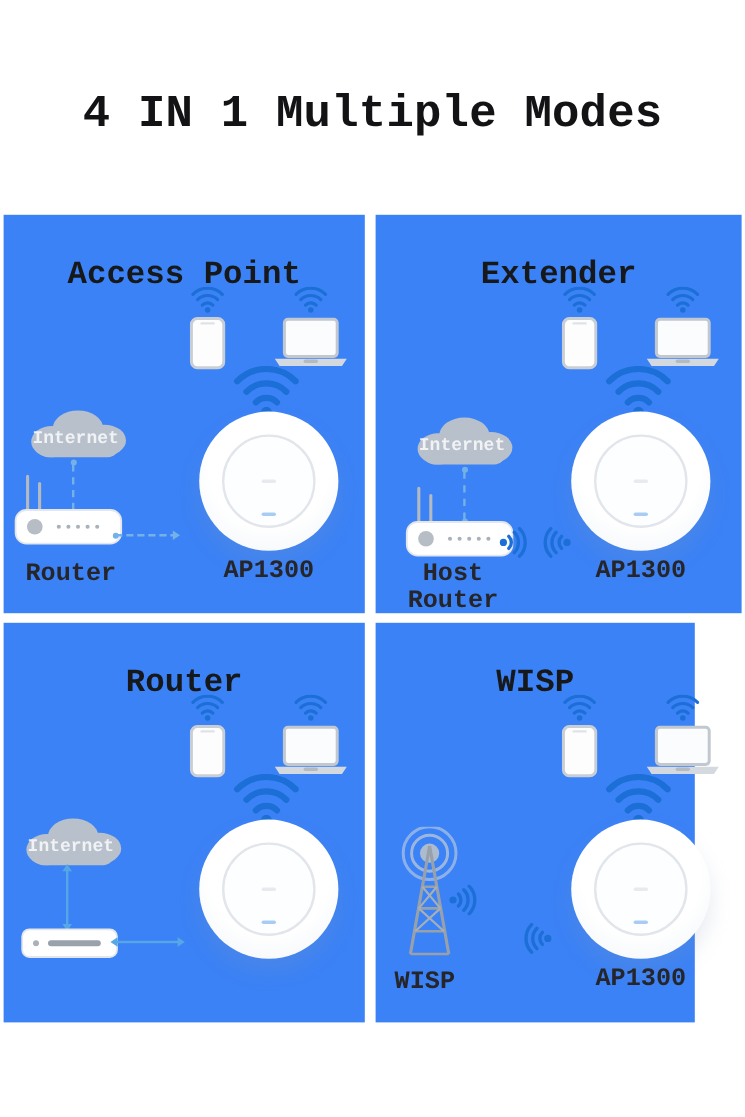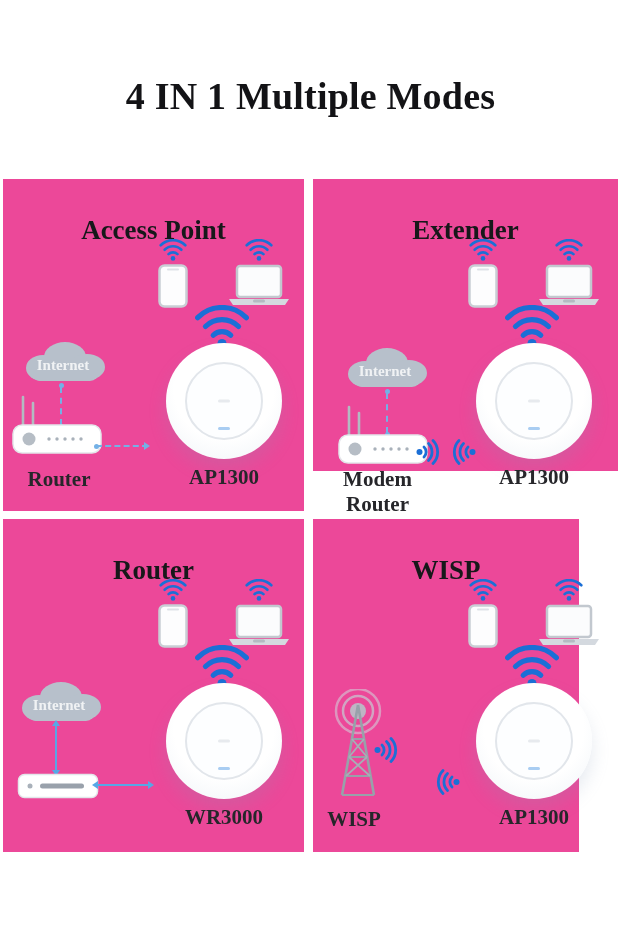--- a/index.html
+++ b/index.html
@@ -1,24 +1,24 @@
 <!DOCTYPE html>
 <html><head>
 <meta charset="utf-8">
 <style>
   html,body{margin:0;padding:0;background:#ffffff;}
   .canvas{position:relative;width:621px;height:931px;background:#ffffff;overflow:hidden;
-          font-family:Liberation Serif, serif;}
+          font-family:Liberation Mono, monospace;}
 
   .page-title{position:absolute;left:0;top:74px;width:100%;text-align:center;
               font-size:38px;font-weight:800;color:#131316;letter-spacing:.2px;}
 
-  .quad{position:absolute;background:#ec4899;}
+  .quad{position:absolute;background:#3b82f6;}
   #q1{left:3px;top:179px;width:301px;height:332px;}
-  #q2{left:313px;top:179px;width:305px;height:292px;}
+  #q2{left:313px;top:179px;width:305px;height:332px;}
   #q3{left:3px;top:519px;width:301px;height:333px;}
   #q4{left:313px;top:519px;width:266px;height:333px;}
 
   .mode-title{position:absolute;top:14px;left:0;width:100%;text-align:center;
               font-size:27px;font-weight:800;color:#17181a;}
 
   
   .client{position:absolute;text-align:center;}
   .client-phone{left:148px;top:60px;width:44px;}
   .client-laptop{left:220px;top:60px;width:72px;}
@@ -250,21 +250,21 @@
     <svg class="router-icon" width="92" height="62" viewBox="0 0 92 62">
         <use href="#router"></use>
       </svg>
     <svg class="sig-out" width="26" height="26" viewBox="0 0 26 26">
         <use href="#signal"></use>
       </svg>
     <svg class="sig-in mirror" width="26" height="26" viewBox="0 0 26 26">
         <use href="#signal"></use>
       </svg>
 
-    <div class="source-label">Modem Router</div>
+    <div class="source-label">Host Router</div>
     <div class="device-label">AP1300</div>
   </section>
 
   <section class="quad" id="q3">
     <h2 class="mode-title">Router</h2>
 
     <div class="client client-phone">
       <svg class="wifi-sm" width="30" height="22" viewBox="0 0 56 42">
           <use href="#wifi"></use>
         </svg>
@@ -298,21 +298,20 @@
         </svg>
       <div class="cloud-label">Internet</div>
     </div>
 
     <div class="link v-solid"></div>
     <svg class="modem-icon" width="82" height="26" viewBox="0 0 82 26">
         <use href="#modem"></use>
       </svg>
     <div class="link h-solid"></div>
 
-    <div class="device-label">WR3000</div>
   </section>
 
   <section class="quad" id="q4">
     <h2 class="mode-title">WISP</h2>
 
     <div class="client client-phone">
       <svg class="wifi-sm" width="30" height="22" viewBox="0 0 56 42">
           <use href="#wifi"></use>
         </svg>
       <svg width="30" height="45" viewBox="0 0 30 45">

